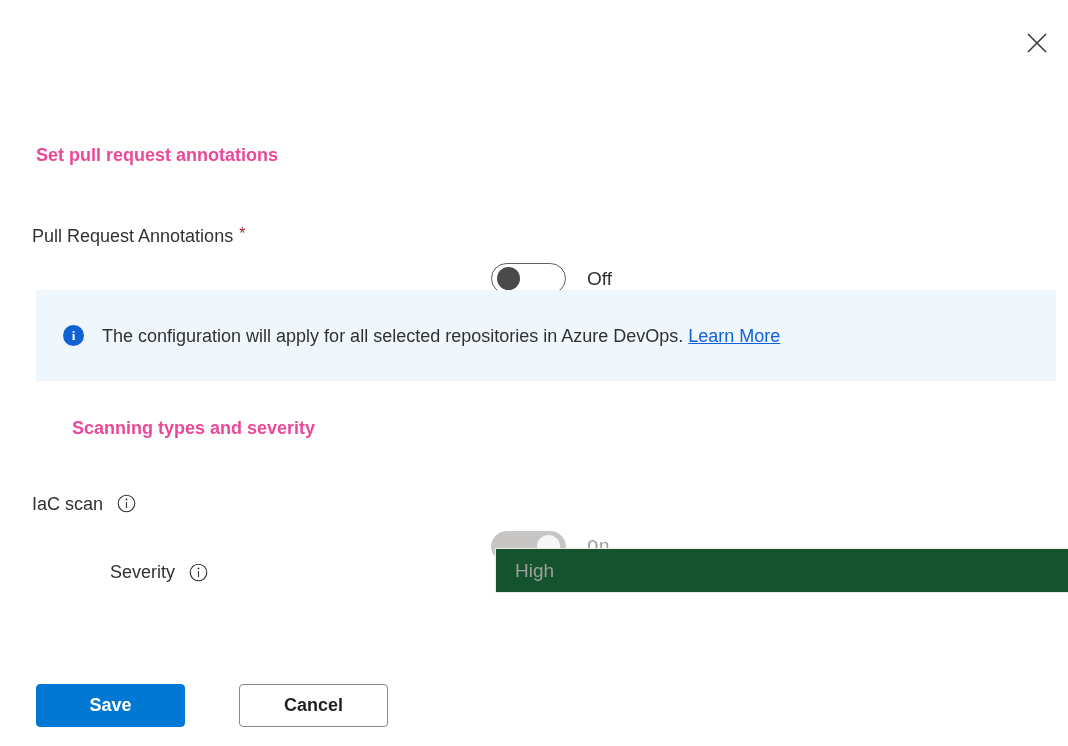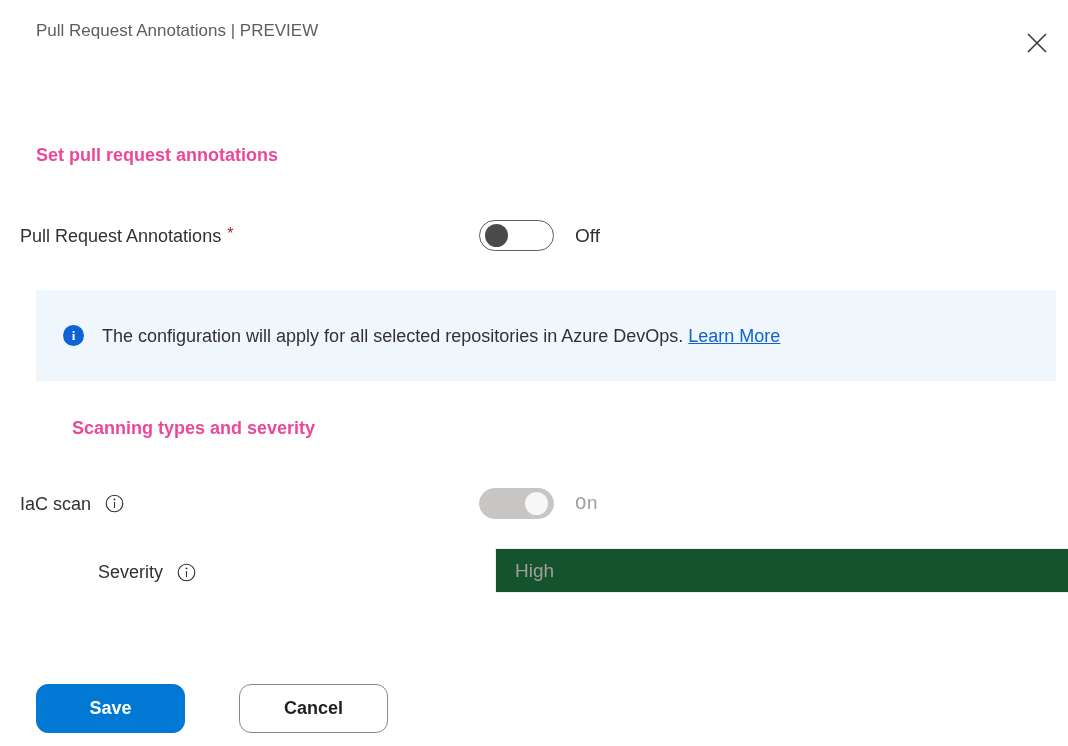--- a/index.html
+++ b/index.html
@@ -62,21 +62,21 @@
     font-weight: bold;
     color: #ec4899;
     line-height: 24px;
   }
   #heading-set { top: 143px; }
   #heading-scanning { top: 416px; margin-left: 36px; }
 
   
   .field-row {
     position: absolute;
-    left: 20px;
+    left: 32px;
     width: 1020px;
     display: flex;
   }
   .field-label {
     font-size: 18px;
     color: #323130;
     line-height: 24px;
     display: flex;
     align-items: center;
     white-space: nowrap;
@@ -88,20 +88,21 @@
     margin-left: 6px;
     line-height: 16px;
     position: relative;
     top: -2px;
   }
   .control-col {
     position: absolute;
     left: 459px;
     display: flex;
     align-items: center;
+    margin-top: 43px;
   }
 
   
   .info-icon {
     display: inline-flex;
     align-items: center;
     justify-content: center;
     margin-left: 14px;
     width: 19px;
     height: 19px;
@@ -219,51 +220,50 @@
 
   
   .footer {
     position: absolute;
     left: 36px;
     top: 684px;
     display: flex;
     align-items: center;
   }
   .btn {
-    height: 49px;
+    height: 43px;
     font-family: "Liberation Sans", sans-serif;
     font-size: 18px;
     font-weight: bold;
     box-sizing: border-box;
     cursor: pointer;
     display: flex;
     align-items: center;
     justify-content: center;
-    border-radius: 12px;
+    border-radius: 4px;
     padding: 0 10px;
   }
   .btn-primary {
     background: #0078d4;
     color: #ffffff;
     border: 1px solid #0078d4;
     width: 149px;
   }
   .btn-secondary {
     background: #ffffff;
     color: #201f1e;
     border: 1px solid #8a8886;
     width: 149px;
     margin-left: 54px;
   }
 </style>
 </head>
 <body>
 
 <div class="header">
-  <div class="page-subtitle">Pull Request Annotations | PREVIEW</div>
 </div>
 
 <button class="close-btn">
   <span>
     <svg width="22" height="22" viewBox="0 0 22 22">
       <path d="M2 2 L20 20 M20 2 L2 20" stroke="#3b3a39" stroke-width="1.6" fill="none"></path>
     </svg>
   </span>
 </button>
 

